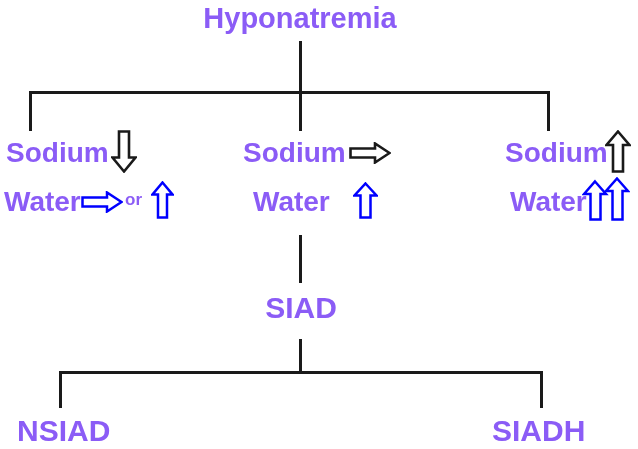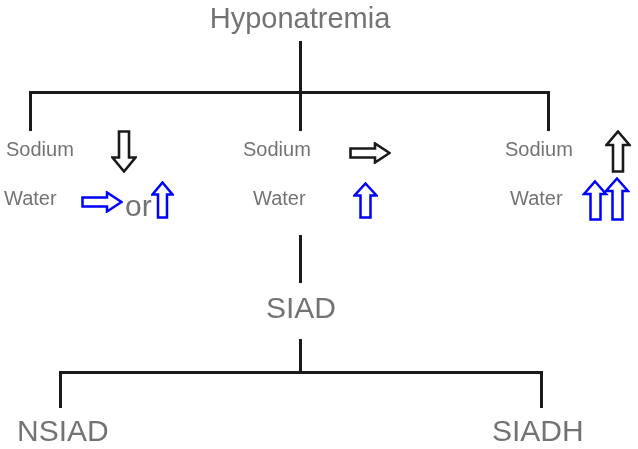--- a/index.html
+++ b/index.html
@@ -6,24 +6,24 @@
   .canvas {
     position: relative;
     width: 638px;
     height: 449px;
     background: #ffffff;
     font-family: "Liberation Sans", sans-serif;
     color: #1a1a1a;
     overflow: hidden;
   }
   .line { position: absolute; background: #1a1a1a; }
-  .lbl  { position: absolute; font-weight: normal; white-space: nowrap; line-height: 1; color: #737373; }
+  .lbl  { position: absolute; font-weight: bold; white-space: nowrap; line-height: 1; color: #8b5cf6; }
   .title-lbl { font-size: 29px; transform: translateX(-50%); }
-  .row-lbl   { font-size: 20px; }
-  .or-lbl    { font-size: 30px; }
+  .row-lbl   { font-size: 28px; }
+  .or-lbl    { font-size: 17px; }
   .node-lbl  { font-size: 30px; }
   .center-node { transform: translateX(-50%); }
   .arr { position: absolute; display: block; }
 </style>
 </head>
 <body>
 
 <div class="canvas">
 
   <div class="lbl title-lbl" style="left:300px; top:4px;">Hyponatremia</div>

